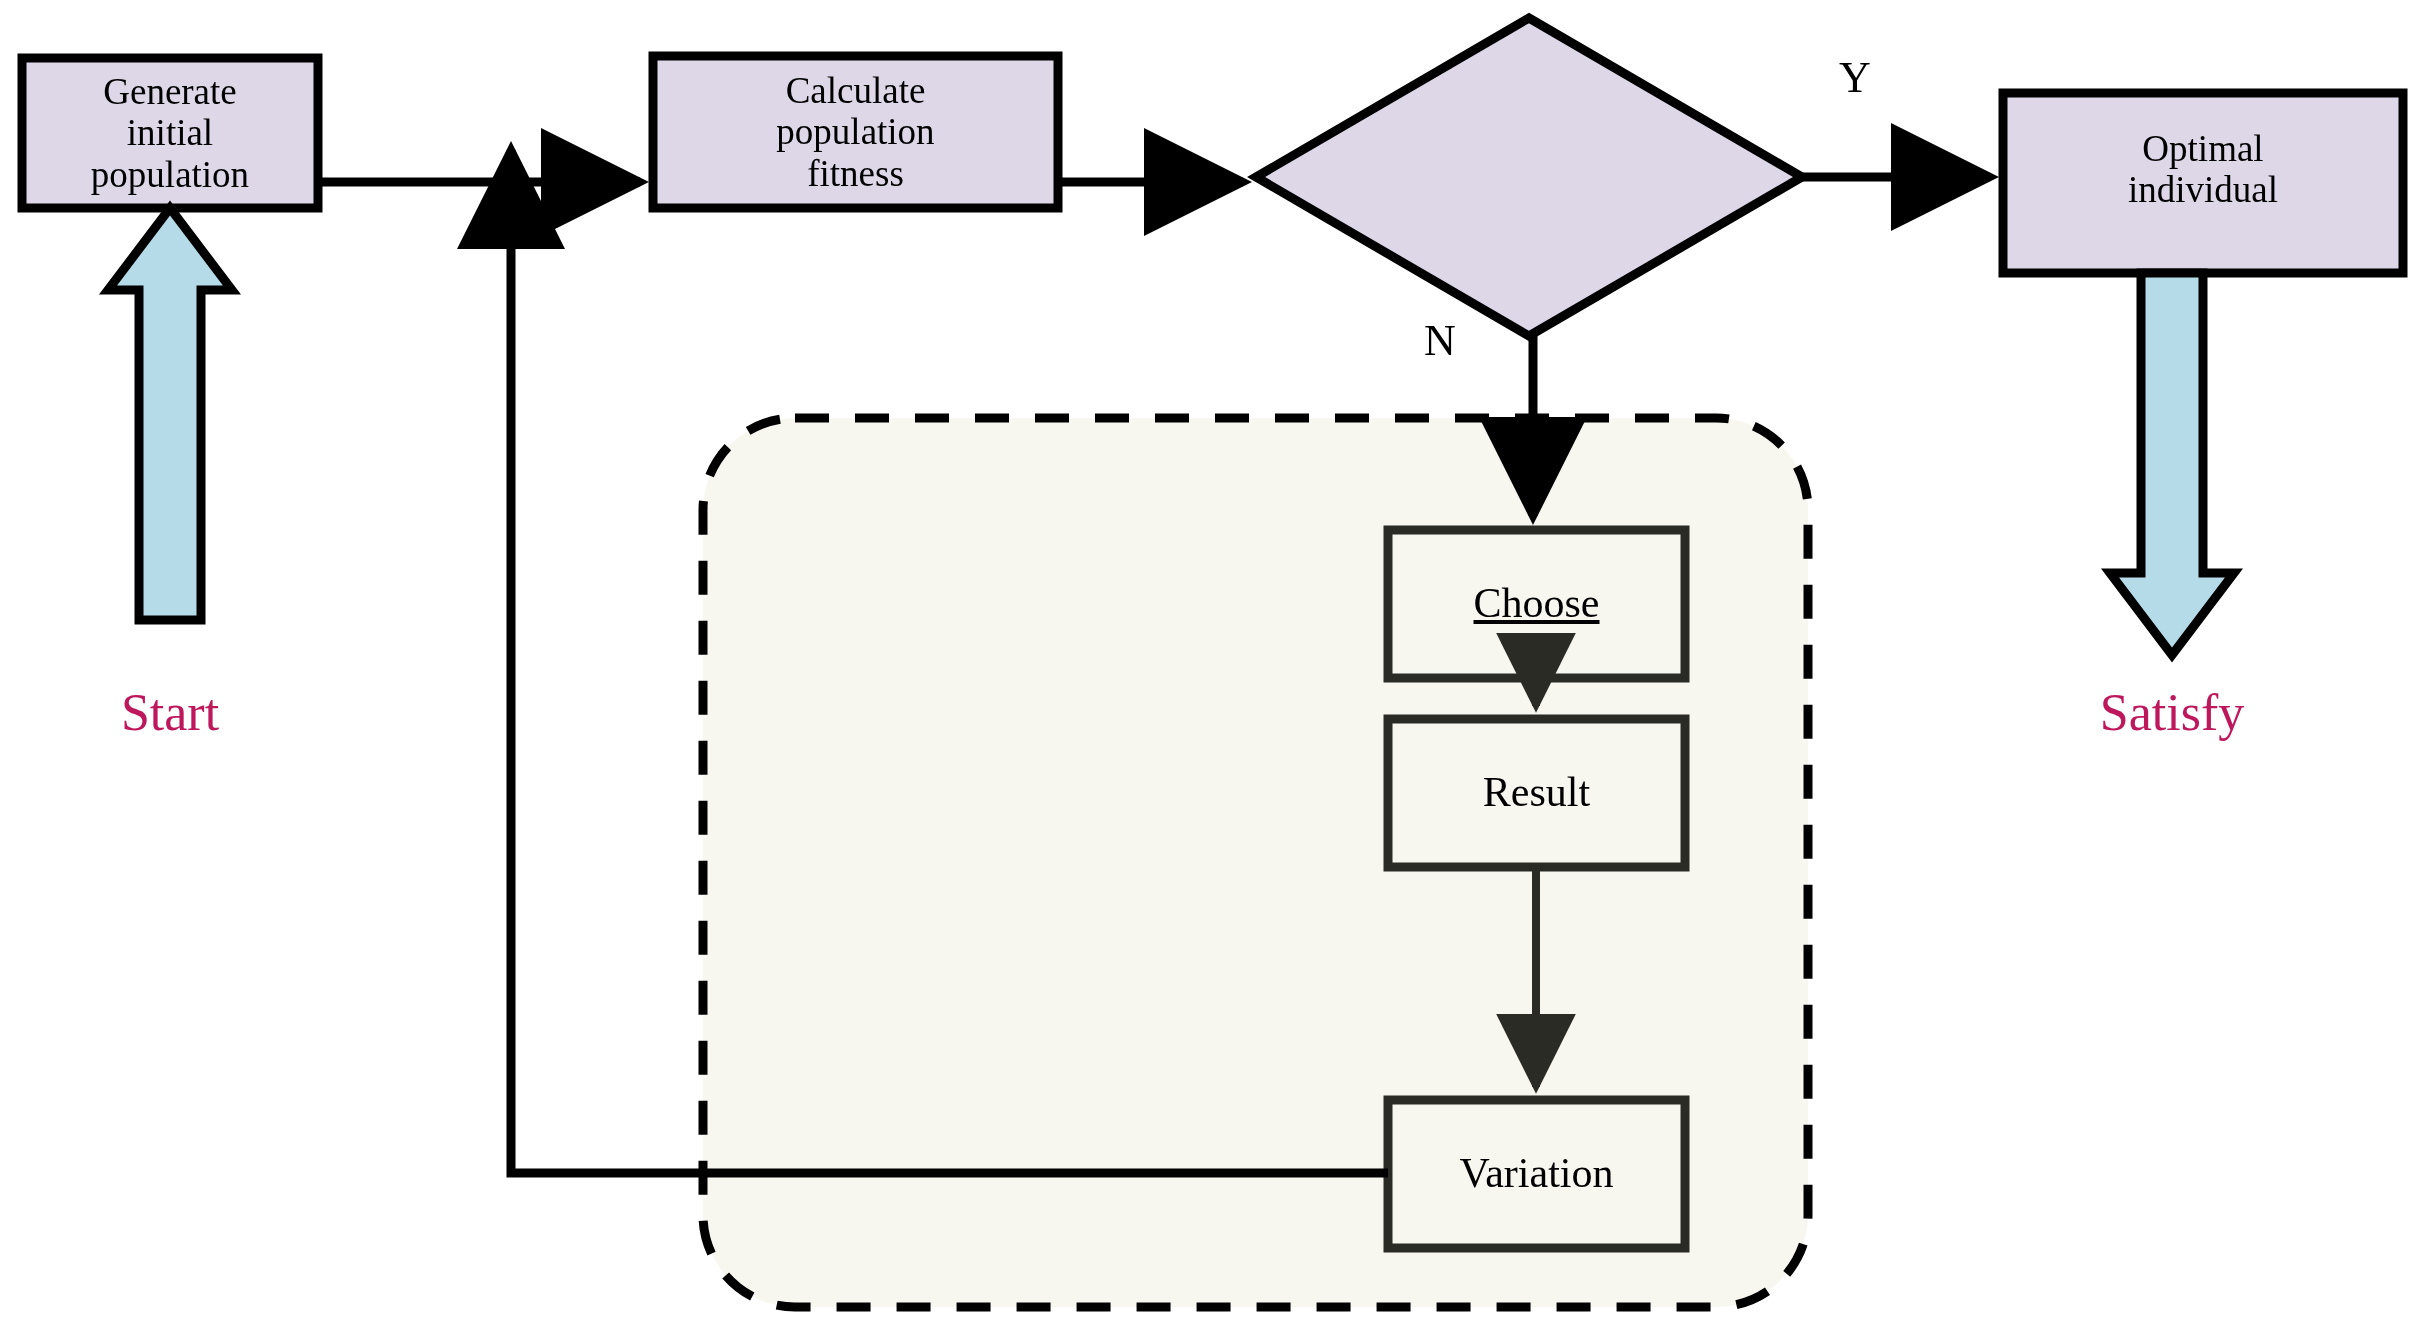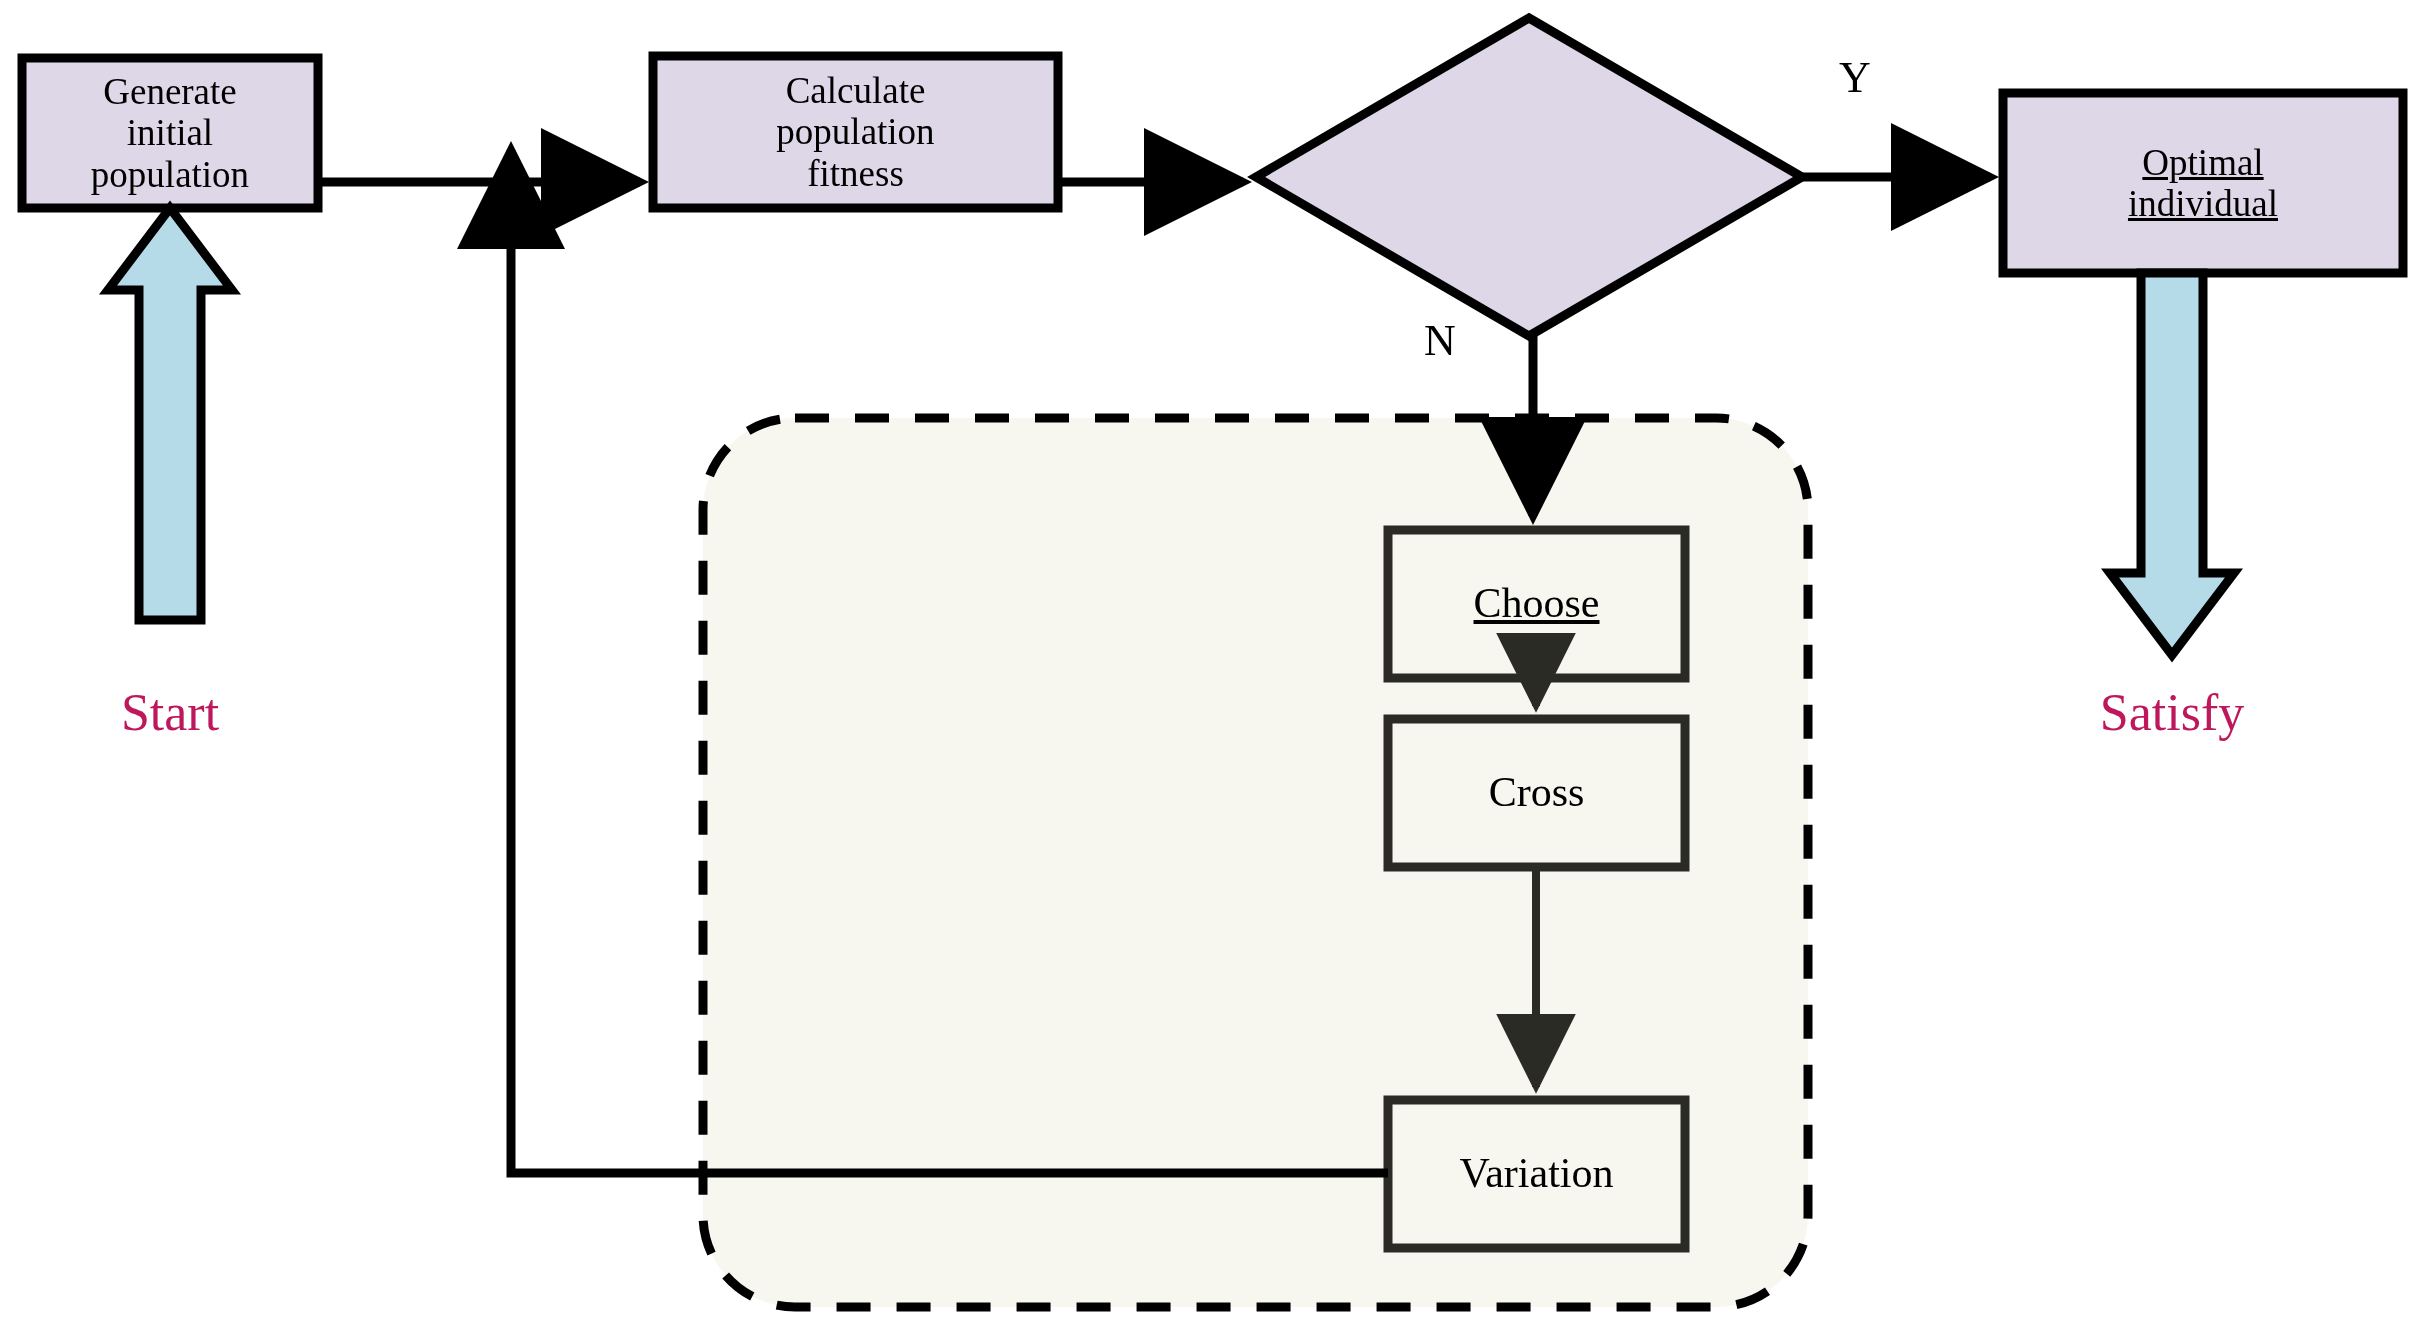--- a/index.html
+++ b/index.html
@@ -104,26 +104,26 @@
 
   <div class="node-label label-lg" style="left:22px; top:58px; width:296px; height:150px;">Generate
 initial
 population</div>
 
   <div class="node-label label-lg" style="left:653px; top:56px; width:405px; height:152px;">Calculate
 population
 fitness</div>
 
 
-  <div class="node-label label-lg" style="left:2003px; top:93px; width:400px; height:180px;text-decoration:underline;">Optimal
+  <div class="node-label label-lg" style="left:2003px; top:79px; width:400px; height:180px;">Optimal
 individual</div>
 
   <div class="node-label label-sm" style="left:1388px; top:530px; width:297px; height:148px;text-decoration:underline;">Choose</div>
 
-  <div class="node-label label-sm" style="left:1388px; top:719px; width:297px; height:148px;">Cross</div>
+  <div class="node-label label-sm" style="left:1388px; top:719px; width:297px; height:148px;">Result</div>
 
   <div class="node-label label-sm" style="left:1388px; top:1100px; width:297px; height:148px;">Variation</div>
 
   <div class="edge-label" style="left:1820px; top:52px; width:70px;">Y</div>
 
   <div class="edge-label" style="left:1405px; top:315px; width:70px;">N</div>
 
   <div class="caption" style="left:60px; top:683px; width:220px;">Start</div>
 
   <div class="caption" style="left:2062px; top:683px; width:220px;">Satisfy</div>

